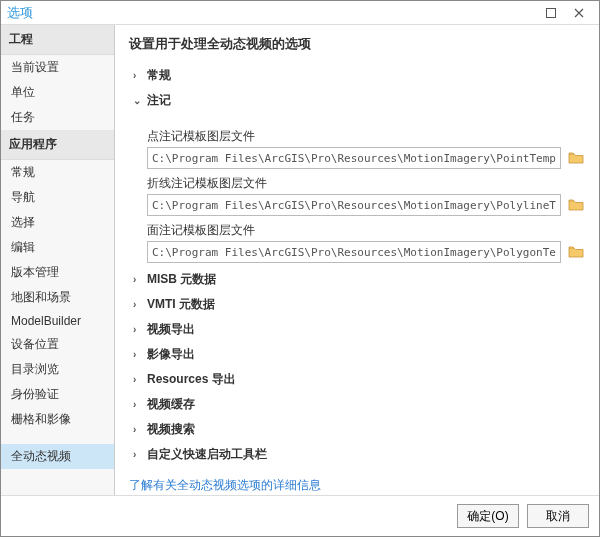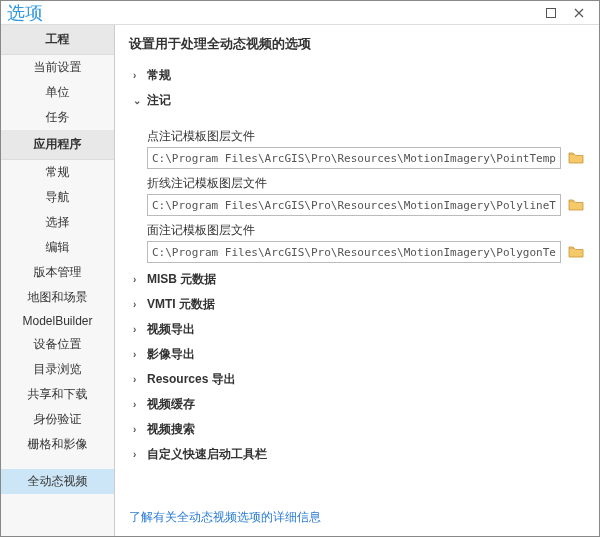--- a/index.html
+++ b/index.html
@@ -1,23 +1,23 @@
 <!DOCTYPE html>
 <html><head>
 <meta charset="utf-8">
 <style>
   * { box-sizing: border-box; margin: 0; padding: 0; }
   body { font-family: "Microsoft YaHei", "Segoe UI", sans-serif; font-size: 12px; color: #333; background: #fff; }
   .window { width: 600px; height: 537px; border: 1px solid #888; display: flex; flex-direction: column; }
-  .titlebar { height: 24px; display: flex; align-items: center; padding: 0 6px; color: #3399dd; font-size: 18px; border-bottom: 1px solid #ddd; }
+  .titlebar { height: 24px; display: flex; align-items: center; padding: 0 6px; color: #3399dd; font-size: 13px; border-bottom: 1px solid #ddd; }
   .titlebar .spacer { flex: 1; }
   .win-btn { width: 28px; height: 22px; display: inline-flex; align-items: center; justify-content: center; color: #555; }
   .win-btn svg { width: 10px; height: 10px; }
   .body { flex: 1; display: flex; overflow: hidden; }
-  .sidebar { width: 114px; border-right: 1px solid #ccc; background: #f7f7f7; overflow-y: auto; text-align: center; }
+  .sidebar { width: 114px; border-right: 1px solid #ccc; background: #f7f7f7; overflow-y: auto; }
   .group-head { font-weight: 600; padding: 6px 8px; border-bottom: 1px solid #ddd; background: #e8e8e8; }
   .nav-item { padding: 4px 10px; cursor: default; white-space: nowrap; overflow: hidden; text-overflow: ellipsis; }
   .nav-item.selected { background: #cde6f7; margin-top: 12px; }
   .main { flex: 1; display: flex; flex-direction: column; padding: 10px 14px 6px 14px; overflow-y: auto; }
   .main-title { font-size: 13px; font-weight: 600; margin-bottom: 10px; }
   .section { margin: 4px 0 8px 4px; }
   .sec-head { font-weight: 600; display: flex; align-items: center; gap: 4px; cursor: default; }
   .chev { display: inline-block; width: 10px; font-size: 10px; color: #555; }
   .sec-body { margin: 19px 0 6px 14px; }
   .field-label { margin: 6px 0 2px 0; }
@@ -62,21 +62,20 @@
         <div class="group-head">应用程序</div>
         <div class="nav-item">常规</div>
         <div class="nav-item">导航</div>
         <div class="nav-item">选择</div>
         <div class="nav-item">编辑</div>
         <div class="nav-item">版本管理</div>
         <div class="nav-item">地图和场景</div>
         <div class="nav-item">ModelBuilder</div>
         <div class="nav-item">设备位置</div>
         <div class="nav-item">目录浏览</div>
-        <div class="nav-item">共享和下载</div>
         <div class="nav-item">身份验证</div>
         <div class="nav-item">栅格和影像</div>
         <div class="nav-item selected">全动态视频</div>
       </div>
     <div class="main">
       <div class="main-title">设置用于处理全动态视频的选项</div>
       <div id="sections">
           <div class="section">
             <div class="sec-head">
               <span class="chev">›</span>
@@ -169,14 +168,18 @@
               <span>自定义快速启动工具栏</span>
             </div>
           </div>
         </div>
       <div class="link-row">
         <a href="#">了解有关全动态视频选项的详细信息</a>
       </div>
     </div>
   </div>
 
+  <div class="footer">
+    <button class="btn">确定(O)</button>
+    <button class="btn">取消</button>
+  </div>
 
 </div>
 
 </body></html>

